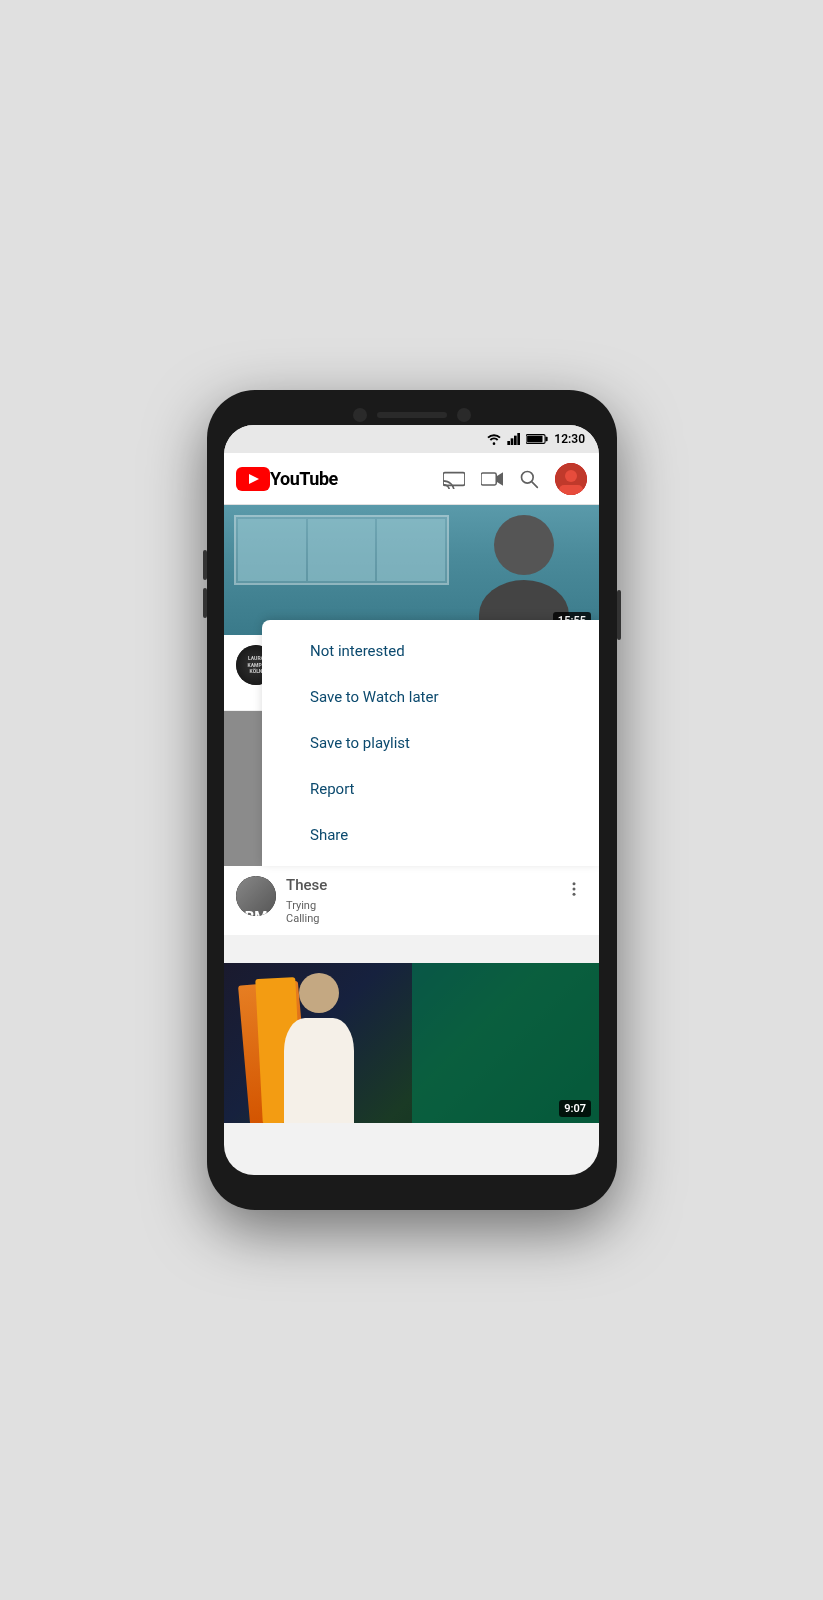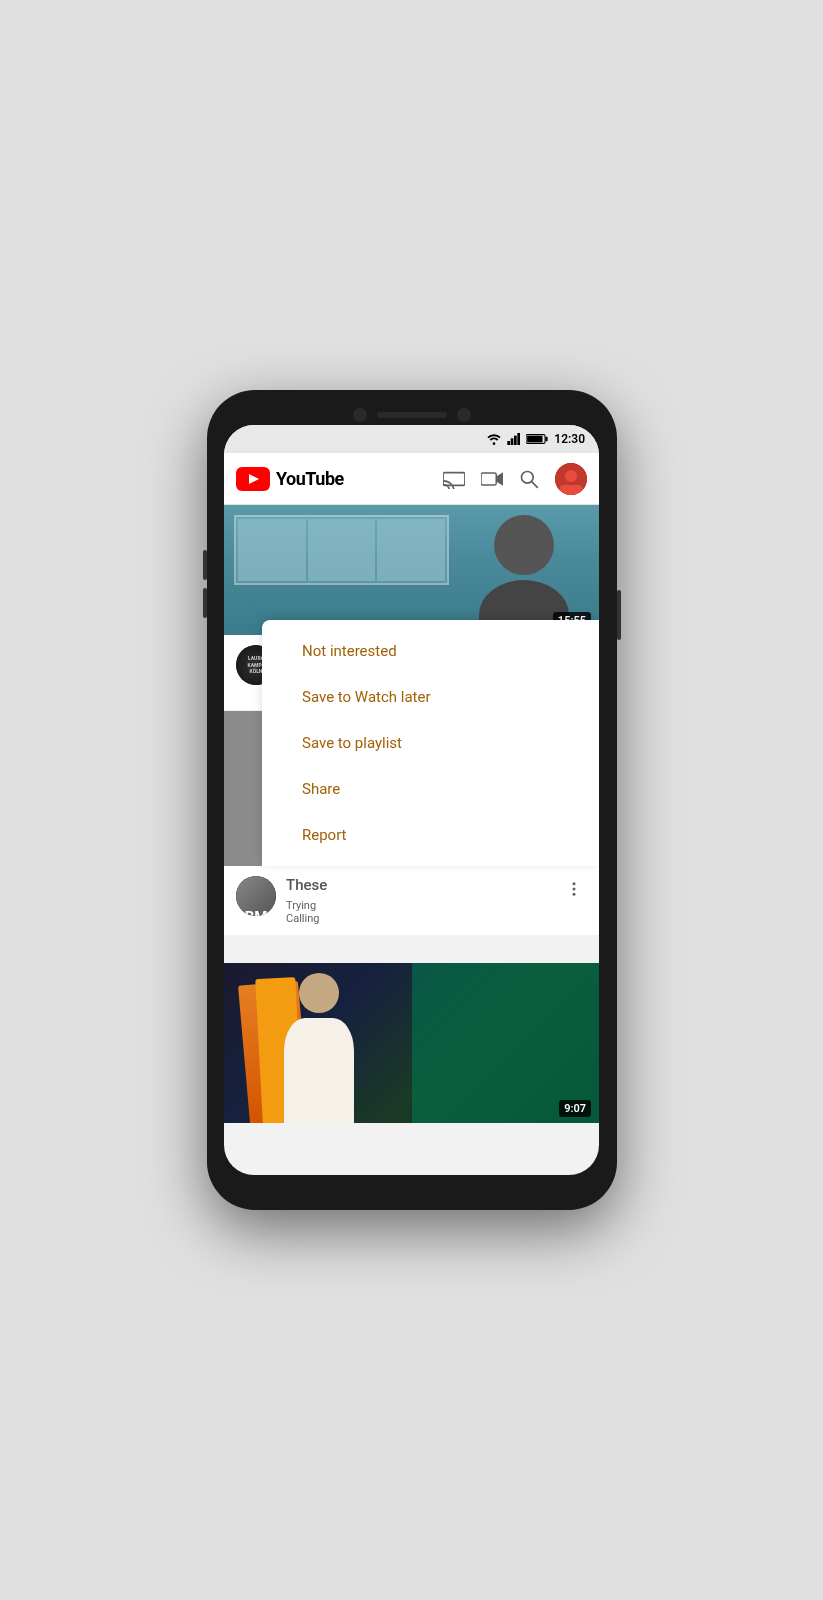--- a/index.html
+++ b/index.html
@@ -114,21 +114,20 @@
       display: flex;
       align-items: center;
       padding: 0 12px;
       gap: 8px;
       border-bottom: 1px solid #e0e0e0;
     }
 
     .yt-logo {
       display: flex;
       align-items: center;
-      gap: 6px;
     }
 
     .yt-logo-text {
       font-size: 18px;
       font-weight: 700;
       color: #000;
       letter-spacing: -0.5px;
     }
 
     .yt-header-actions {
@@ -233,24 +232,25 @@
       background: #fff;
       border-radius: 8px 0 0 0;
       padding: 8px 0;
       z-index: 10;
       box-shadow: 0 -2px 10px rgba(0,0,0,0.15);
     }
 
     .menu-item {
       padding: 14px 40px;
       font-size: 15px;
-      color: #a16207;
+      color: #0c4a6e;
       cursor: pointer;
       display: flex;
       align-items: center;
+      margin-left: 8px;
     }
 
     .menu-item-highlighted {
       border: 2px solid #00b894;
       border-radius: 6px;
       margin: 2px 12px;
       padding: 12px 12px;
       color: #0f0f0f;
     }
 
@@ -458,24 +458,24 @@
             <div class="menu-item">
               <span>Not interested</span>
             </div>
             <div class="menu-item">
               <span>Save to Watch later</span>
             </div>
             <div class="menu-item">
               <span>Save to playlist</span>
             </div>
             <div class="menu-item">
+              <span>Report</span>
+            </div>
+            <div class="menu-item">
               <span>Share</span>
-            </div>
-            <div class="menu-item">
-              <span>Report</span>
             </div>
           </div>
         </div>
 
         <div class="video-info-row-2">
           <div class="channel-avatar">
             <div style="width:40px;height:40px;border-radius:50%;background:linear-gradient(135deg,#888,#555);display:flex;align-items:center;justify-content:center;">
               <span style="font-size:15px;color:#fff;font-weight:700;margin-top:41px;">BM</span>
             </div>
           </div>

